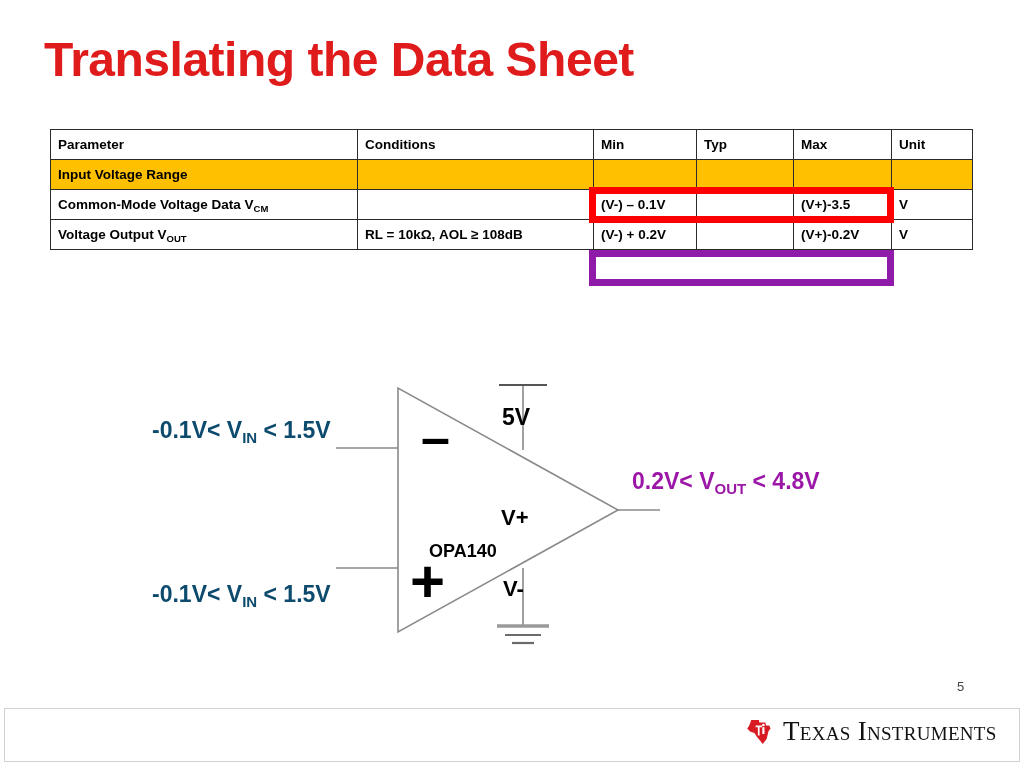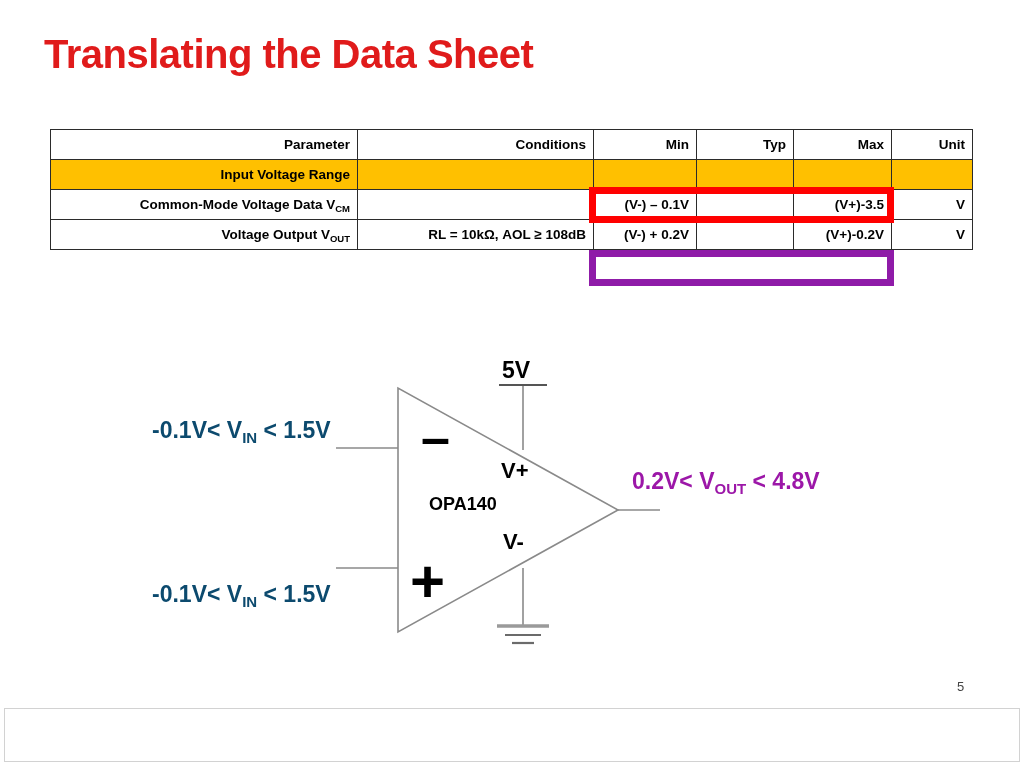--- a/index.html
+++ b/index.html
@@ -13,21 +13,21 @@
   #slide {
     position: relative;
     width: 1024px; height: 768px;
     background: #ffffff;
   }
 
   
   #slide-title {
     position: absolute;
     left: 44px; top: 32px;
-    font-size: 40px;
+    font-size: 48px;
     font-weight: bold;
     color: #E01B1B;
     letter-spacing: -0.5px;
     white-space: nowrap;
   }
 
   
   #spec-table {
     position: absolute;
     left: 50px; top: 129px;
@@ -35,21 +35,21 @@
     border-collapse: collapse;
     table-layout: fixed;
   }
   #spec-table td, #spec-table th {
     border: 1.5px solid #2b2b2b;
     font-size: 13.5px;
     font-weight: bold;
     color: #000000;
     padding: 0 7px;
     height: 30px;
-    text-align: right;
+    text-align: left;
     vertical-align: middle;
     background: #ffffff;
     overflow: hidden;
     white-space: nowrap;
   }
   #spec-table th { font-weight: bold; }
   #spec-table tr.section-row td { background: #FFC000; }
   #spec-table sub {
     font-size: 9.5px;
     vertical-align: baseline;
@@ -108,20 +108,21 @@
   #ann-vin-top    { left: 152px; top: 417px; }
   #ann-vin-bottom { left: 152px; top: 581px; }
   #ann-vout       { left: 623px; top: 468px; margin-left: 9px; }
 
   .diag-label {
     position: absolute;
     font-size: 22px;
     font-weight: bold;
     color: #000000;
     white-space: nowrap;
+    margin-top: 47px;
   }
   #label-5v     { left: 502px; top: 357px; font-size: 23px; }
   #label-opa140 { left: 429px; top: 494px; font-size: 18px; }
   #label-vplus  { left: 501px; top: 458px; }
   #label-vminus { left: 503px; top: 529px; }
 
   .sign-symbol {
     position: absolute;
     color: #000000;
     font-weight: bold;
@@ -254,14 +255,23 @@
 
   <div class="ann ann-red" id="ann-vin-top"><span>-0.1V&lt; V</span><sub>IN</sub><span> &lt; 1.5V</span></div>
 
   <div class="ann ann-red" id="ann-vin-bottom"><span>-0.1V&lt; V</span><sub>IN</sub><span> &lt; 1.5V</span></div>
 
   <div class="ann ann-purple" id="ann-vout"><span>0.2V&lt; V</span><sub>OUT</sub><span> &lt; 4.8V</span></div>
 
   <div id="page-number">5</div>
 
   <div id="footer-bar"></div>
+  <div id="ti-logo">
+    <svg width="30" height="30" viewBox="0 0 30 30">
+      <path d="M7.2 3.0 L15.0 3.0 L15.3 5.4 L21.4 5.4 L22.0 8.4 L25.2 8.4 L26.6 11.6 L24.6 14.0 L22.6 22.0 L18.8 27.0 L16.6 24.2 L13.0 20.0 L10.4 16.0 L6.0 14.6 L3.2 11.6 L5.0 9.0 L6.2 6.0 Z" fill="#D81B23"></path>
+      <path d="M11.6 8.4 L18.0 8.4 L18.0 10.2 L15.6 10.2 L15.6 18.4 L13.9 18.4 L13.9 10.2 L11.6 10.2 Z" fill="#ffffff"></path>
+      <circle cx="19.4" cy="8.0" r="1.35" fill="#ffffff"></circle>
+      <path d="M18.3 10.2 L20.5 10.2 L20.5 17.0 L18.3 17.0 Z" fill="#ffffff"></path>
+    </svg>
+    <span id="ti-wordmark">Texas Instruments</span>
+  </div>
 
 </div>
 
 </body></html>

